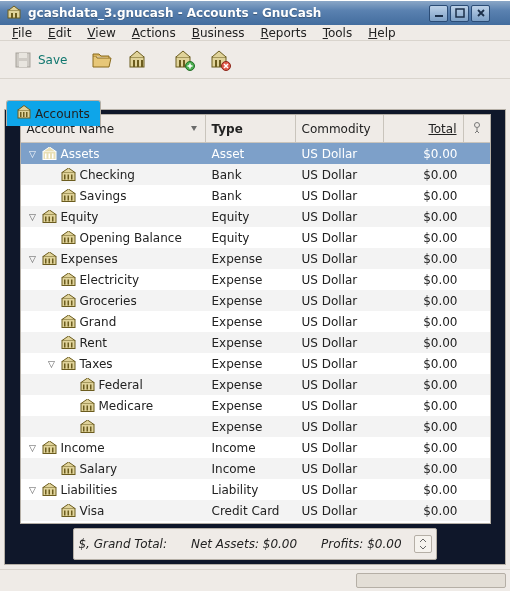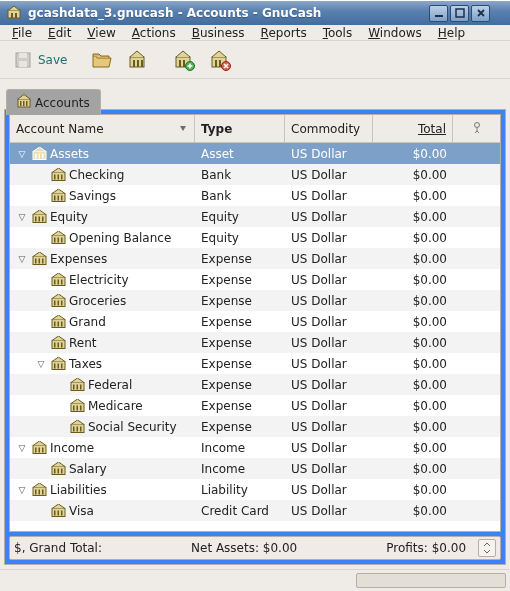--- a/index.html
+++ b/index.html
@@ -96,31 +96,32 @@
   }
   .tabs-row { display: flex; align-items: flex-end; padding-left: 2px; }
   .tab {
     display: inline-flex;
     align-items: center;
     gap: 4px;
     padding: 4px 10px;
     border: 1px solid #b5afa6;
     border-bottom: none;
     border-radius: 3px 3px 0 0;
-    background: #a3a3a3;
+    background: #0ea5e9;
     position: relative;
-    top: 6px;
+    top: 17px;
   }
   .tab-content {
     flex: 1;
     border: 1px solid #b5afa6;
-    background: #3b82f6;
+    background: #0f172a;
     display: flex;
     flex-direction: column;
     padding: 4px;
+    align-items: center;
   }
   
   .tree {
     flex: 1;
     background: #fff;
     border: 1px solid #b5afa6;
     display: flex;
     flex-direction: column;
     overflow: hidden;
   }
@@ -167,24 +168,25 @@
     width: 16px; height: 14px;
     display: inline-flex; align-items: center; justify-content: center;
   }
   
   .summary {
     margin-top: 4px;
     display: flex;
     align-items: center;
     border: 1px solid #b5afa6;
     border-radius: 2px;
-    height: 24px;
+    height: 32px;
     padding: 0 4px;
     background: #efebe7;
     gap: 12px;
+    font-style: italic;
   }
   .summary .sp { flex: 1; }
   .summary .spin {
     width: 18px; height: 18px;
     border: 1px solid #b5afa6;
     border-radius: 2px;
     display: inline-flex; flex-direction: column; align-items: center; justify-content: center;
     background: #f6f3ee;
   }
   
@@ -236,21 +238,20 @@
   </div>
 
   <div class="menubar">
     <span class="menu-item"><u>F</u>ile</span>
     <span class="menu-item"><u>E</u>dit</span>
     <span class="menu-item"><u>V</u>iew</span>
     <span class="menu-item"><u>A</u>ctions</span>
     <span class="menu-item"><u>B</u>usiness</span>
     <span class="menu-item"><u>R</u>eports</span>
     <span class="menu-item"><u>T</u>ools</span>
-    <span class="menu-item"><u>W</u>indows</span>
     <span class="menu-item"><u>H</u>elp</span>
   </div>
 
   <div class="toolbar">
     <span class="tool-btn">
       <span class="tb-icon">
         <svg width="20" height="20" viewBox="0 0 20 20">
             <rect x="3" y="3" width="14" height="14" fill="#cfcbc5" stroke="#a7a39c"></rect>
             <rect x="6" y="3" width="8" height="5" fill="#e8e5df"></rect>
             <rect x="6" y="11" width="8" height="6" fill="#e8e5df"></rect>
@@ -603,21 +604,20 @@
                 <span class="expander"></span>
                 <span class="acct-icon">
                   <svg width="15" height="13" viewBox="0 0 15 13">
                     <rect x="1" y="4.5" width="13" height="8" fill="#e0d39a" stroke="#6b5c1e"></rect>
                     <path d="M1 4.5 L7.5 0 L14 4.5" fill="#e0d39a" stroke="#6b5c1e"></path>
                     <rect x="3" y="6.5" width="1.5" height="5" fill="#6b5c1e"></rect>
                     <rect x="6.5" y="6.5" width="1.5" height="5" fill="#6b5c1e"></rect>
                     <rect x="10" y="6.5" width="1.5" height="5" fill="#6b5c1e"></rect>
                   </svg>
                 </span>
-                <span>Social Security</span>
               </div>
               <div class="cell type">Expense</div>
               <div class="cell comm">US Dollar</div>
               <div class="cell total">$0.00</div>
             </div>
             <div class="row">
               <div class="cell name">
                 <span class="expander">▽</span>
                 <span class="acct-icon">
                   <svg width="15" height="13" viewBox="0 0 15 13">

